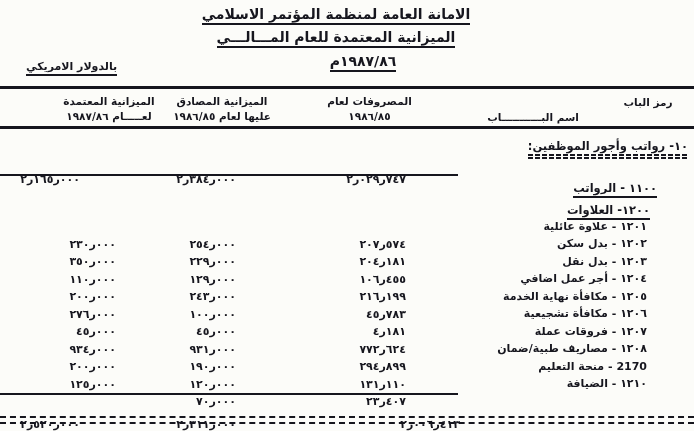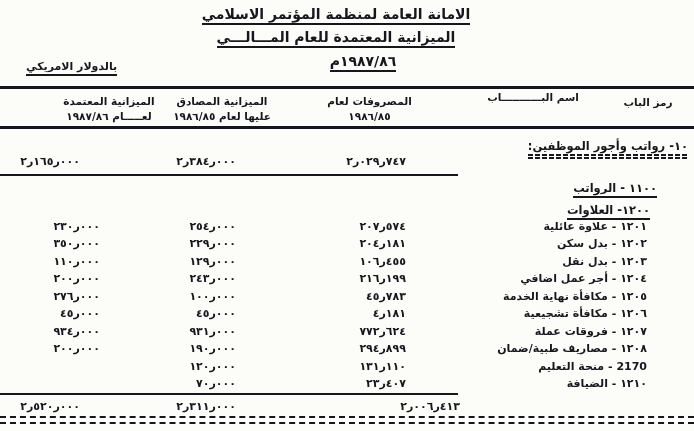--- a/index.html
+++ b/index.html
@@ -20,22 +20,22 @@
       repeating-linear-gradient(90deg,currentColor 0 5px,transparent 5px 7px);
     background-size:100% 2px,100% 2px;
     background-position:0 100%,0 calc(100% - 3px);
     background-repeat:no-repeat;
   }
   .hline{position:absolute;background:#16161e;height:3px;}
   .thin{height:2px;}
   .hcell{position:absolute;font-size:10.5px;line-height:15px;text-align:center;direction:rtl;white-space:nowrap;}
   .row{position:absolute;left:0;width:694px;height:16px;}
   .cell{position:absolute;top:0;text-align:right;font-size:11px;white-space:nowrap;}
-  .num{direction:ltr;unicode-bidi:bidi-override;letter-spacing:1px;}
-  .c1{left:0;width:100px;text-align:right;}
+  .num{direction:ltr;unicode-bidi:bidi-override;letter-spacing:1px;margin-top:18px;}
+  .c1{left:16px;width:100px;text-align:right;}
   .c1s{left:0;width:80px;}
   .c2{left:95px;width:141px;}
   .c3{left:250px;width:156px;}
   .c3t{left:300px;width:160px;}
   .lbl{left:425px;width:222px;direction:rtl;}
   .sechead{position:absolute;direction:rtl;font-size:11.5px;white-space:nowrap;}
   .dbldash{position:absolute;left:0;width:694px;height:8px;border-top:2.5px dashed #16161e;border-bottom:2.5px dashed #16161e;box-sizing:border-box;}
   .note{font-size:11px;white-space:nowrap;}
 </style>
 </head>
@@ -53,21 +53,21 @@
     <span class="u">١٩٨٧/٨٦م</span>
   </div>
   <div class="abs note rtl" style="top:60px;left:26px;">
     <span class="u">بالدولار الامريكي</span>
   </div>
 
   <div class="hline" style="top:86px;left:0;width:694px;"></div>
   <div class="hline" style="top:126px;left:0;width:694px;"></div>
 
   <div class="hcell" style="top:95px;left:606px;width:84px;">رمز الباب</div>
-  <div class="hcell" style="top:90px;left:458px;width:150px;text-align:center;">اسم البـــــــــــاب</div>
+  <div class="hcell" style="top:110px;left:458px;width:150px;text-align:center;">اسم البـــــــــــاب</div>
   <div class="hcell" style="top:94px;left:302px;width:135px;">
     <div>المصروفات لعام</div>
     <div>١٩٨٦/٨٥</div>
   </div>
   <div class="hcell" style="top:94px;left:148px;width:148px;">
     <div>الميزانية المصادق</div>
     <div>عليها لعام ١٩٨٦/٨٥</div>
   </div>
   <div class="hcell" style="top:94px;left:0;width:142px;margin-left:38px;">
     <div>الميزانية المعتمدة</div>
@@ -138,20 +138,21 @@
   <div class="row" style="top:342px;">
     <span class="cell lbl">١٢٠٨ - مصاريف طبية/ضمان</span>
     <span class="cell c3 num">٢٩٤ر٨٩٩</span>
     <span class="cell c2 num">١٩٠ر٠٠٠</span>
     <span class="cell c1 num">٢٠٠ر٠٠٠</span>
   </div>
   <div class="row" style="top:360px;">
     <span class="cell lbl">2170 - منحة التعليم</span>
     <span class="cell c3 num">١٣١ر١١٠</span>
     <span class="cell c2 num">١٢٠ر٠٠٠</span>
+    <span class="cell c1 num">١٢٥ر٠٠٠</span>
   </div>
   <div class="row" style="top:377px;">
     <span class="cell lbl">١٢١٠ - الضيافة</span>
     <span class="cell c3 num">٢٣ر٤٠٧</span>
     <span class="cell c2 num">٧٠ر٠٠٠</span>
   </div>
 
   <div class="hline thin" style="top:393px;left:0;width:458px;"></div>
   <div class="row" style="top:400px;">
     <span class="cell c3t num">٢ر٠٠٦ر٤١٣</span>

